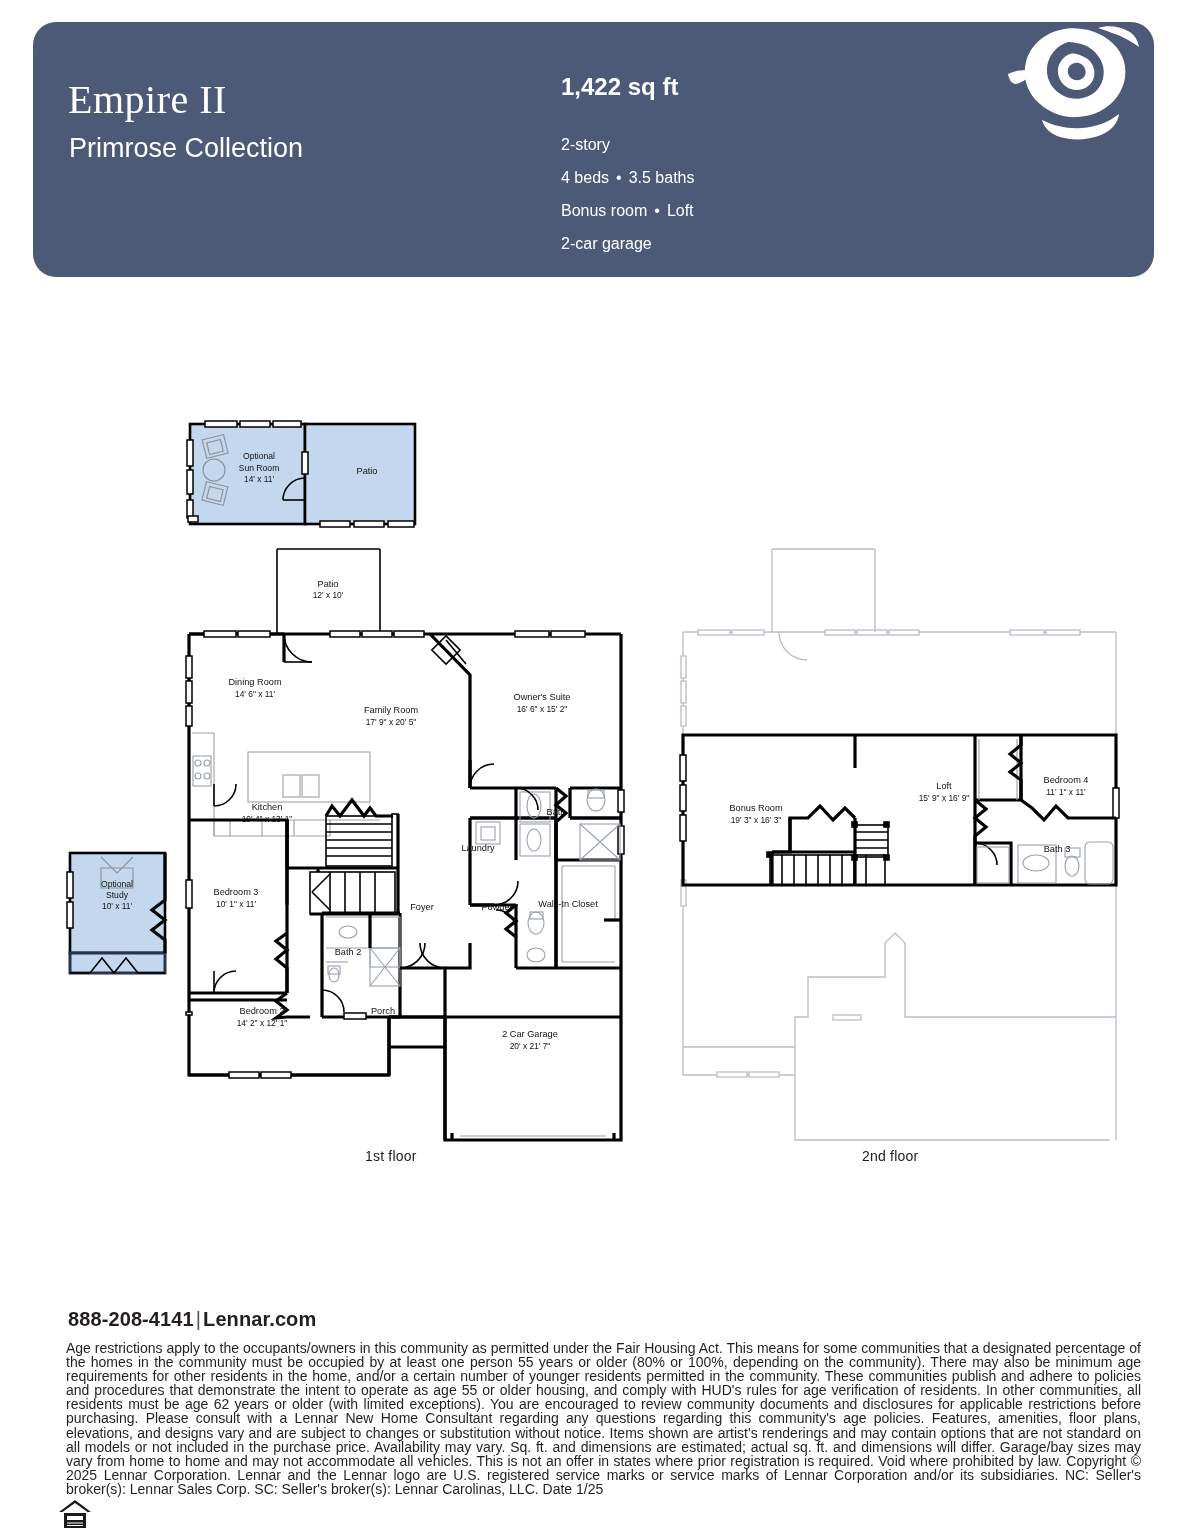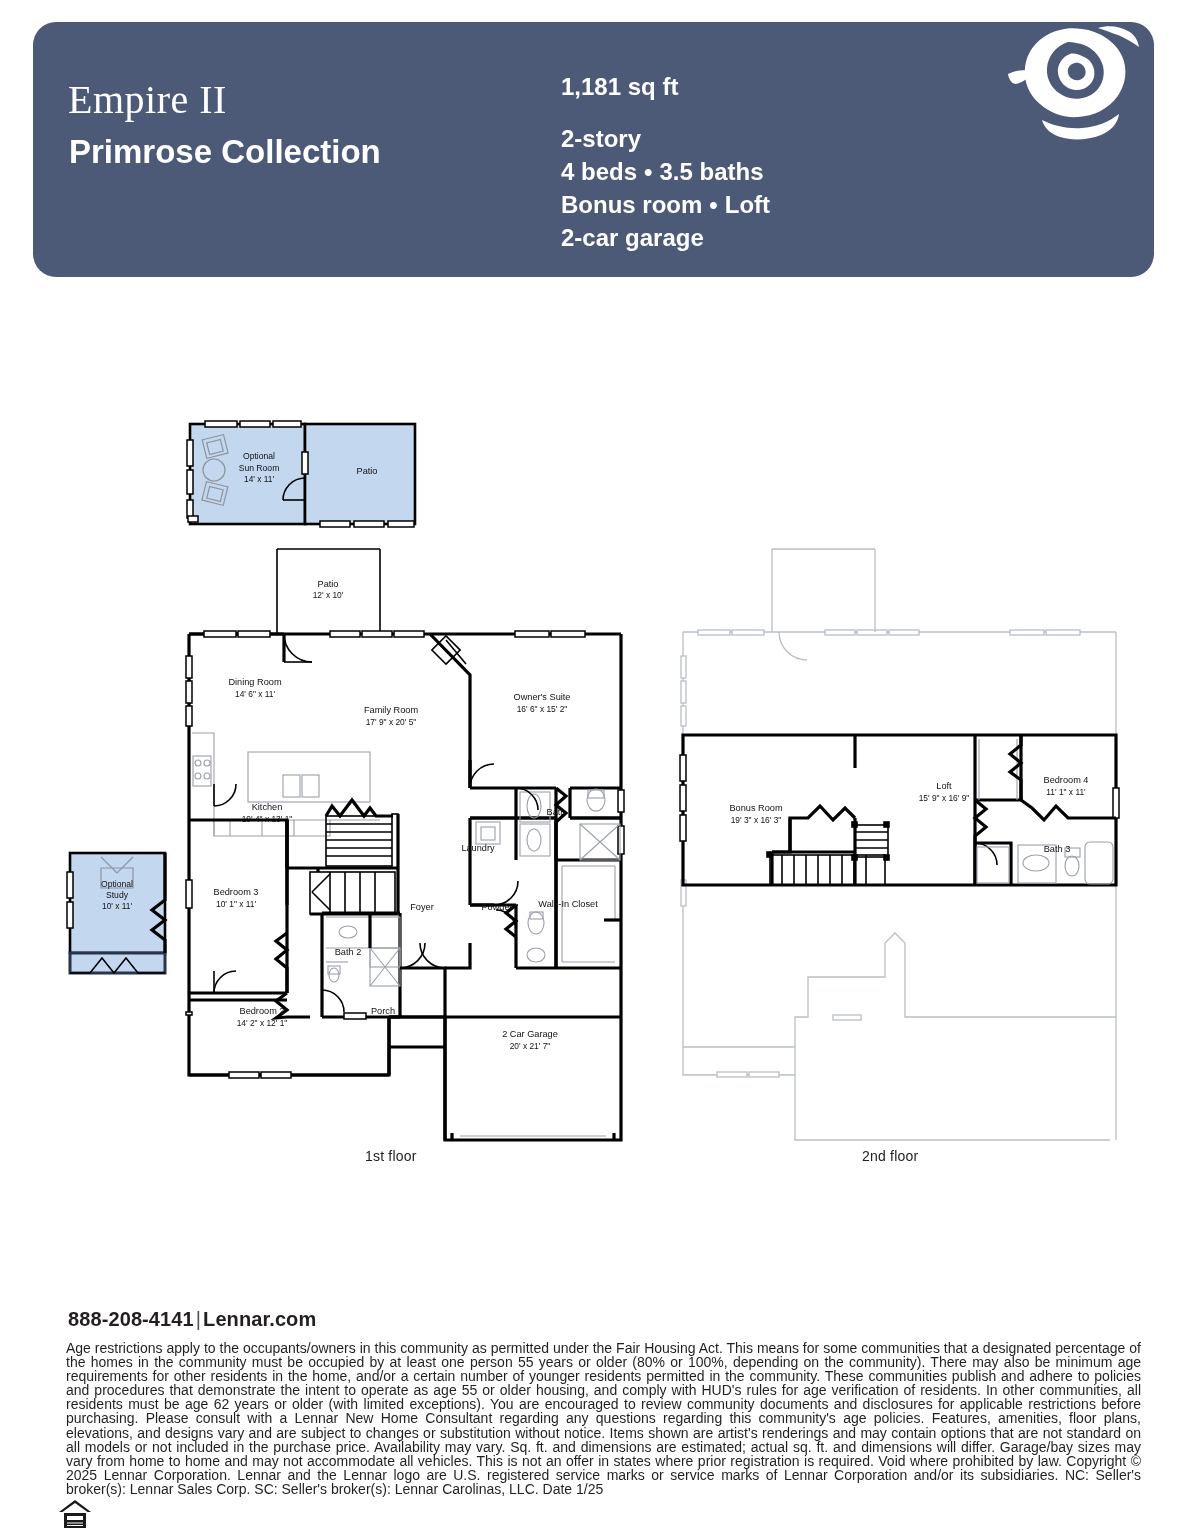--- a/index.html
+++ b/index.html
@@ -17,29 +17,29 @@
     overflow:hidden;
     border-radius:23px;
   }
   .plan-name{
     position:absolute;left:35px;top:58px;
     font-family:"Liberation Serif", serif;
     font-size:40px;color:#ffffff;letter-spacing:.5px;line-height:1;
   }
   .collection{
     position:absolute;left:36px;top:113px;
-    font-size:33px;color:#ffffff;font-weight:700;line-height:1;
+    font-size:27px;color:#ffffff;font-weight:400;line-height:1;
   }
   .sqft{
     position:absolute;left:528px;top:53px;
     font-size:24px;font-weight:bold;color:#ffffff;line-height:1;
   }
   .spec{
     position:absolute;left:528px;
-    font-size:24px;color:#ffffff;line-height:1;font-weight:700;
+    font-size:16px;color:#ffffff;line-height:1;font-weight:400;margin-top:10px;
   }
   .spec.s1{top:105px;}
   .spec.s2{top:138px;}
   .spec.s3{top:171px;}
   .spec.s4{top:204px;}
   .dot{display:inline-block;padding:0 7px;}
   .rose{position:absolute;right:6px;top:0px;width:150px;height:135px;}
   
   .plans{position:absolute;left:0;top:0;width:959px;height:1240px;}
   .floor-label{
@@ -61,21 +61,21 @@
   svg{display:block;}
   text{font-family:"Liberation Sans", sans-serif;}
 </style>
 </head>
 <body>
 
 <div class="header">
   <div class="plan-name">Empire II</div>
   <div class="collection">Primrose Collection</div>
 
-  <div class="sqft">1,181 sq ft</div>
+  <div class="sqft">1,422 sq ft</div>
   <div class="spec s1">2-story</div>
   <div class="spec s2">
     <span>4 beds</span><span class="dot">•</span><span>3.5 baths</span>
   </div>
   <div class="spec s3">
     <span>Bonus room</span><span class="dot">•</span><span>Loft</span>
   </div>
   <div class="spec s4">2-car garage</div>
 
   <svg class="rose" viewBox="0 0 150 135">

